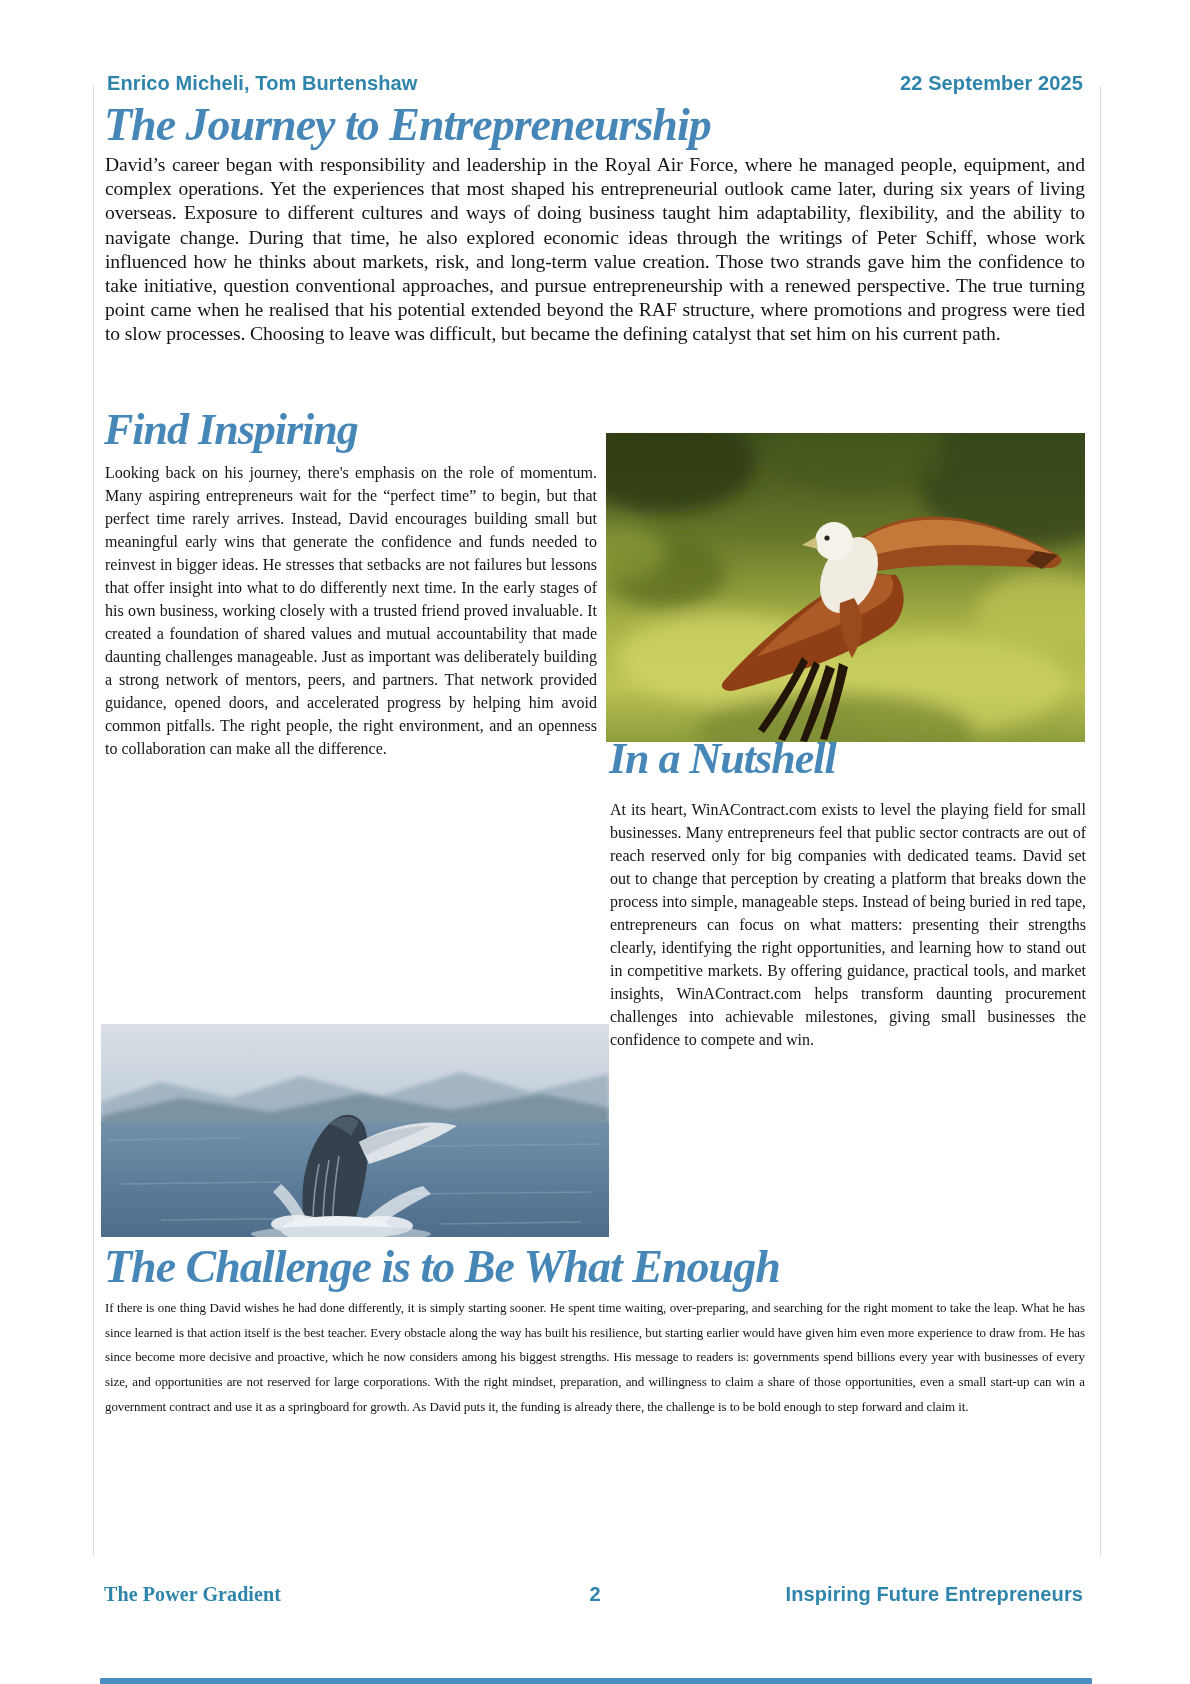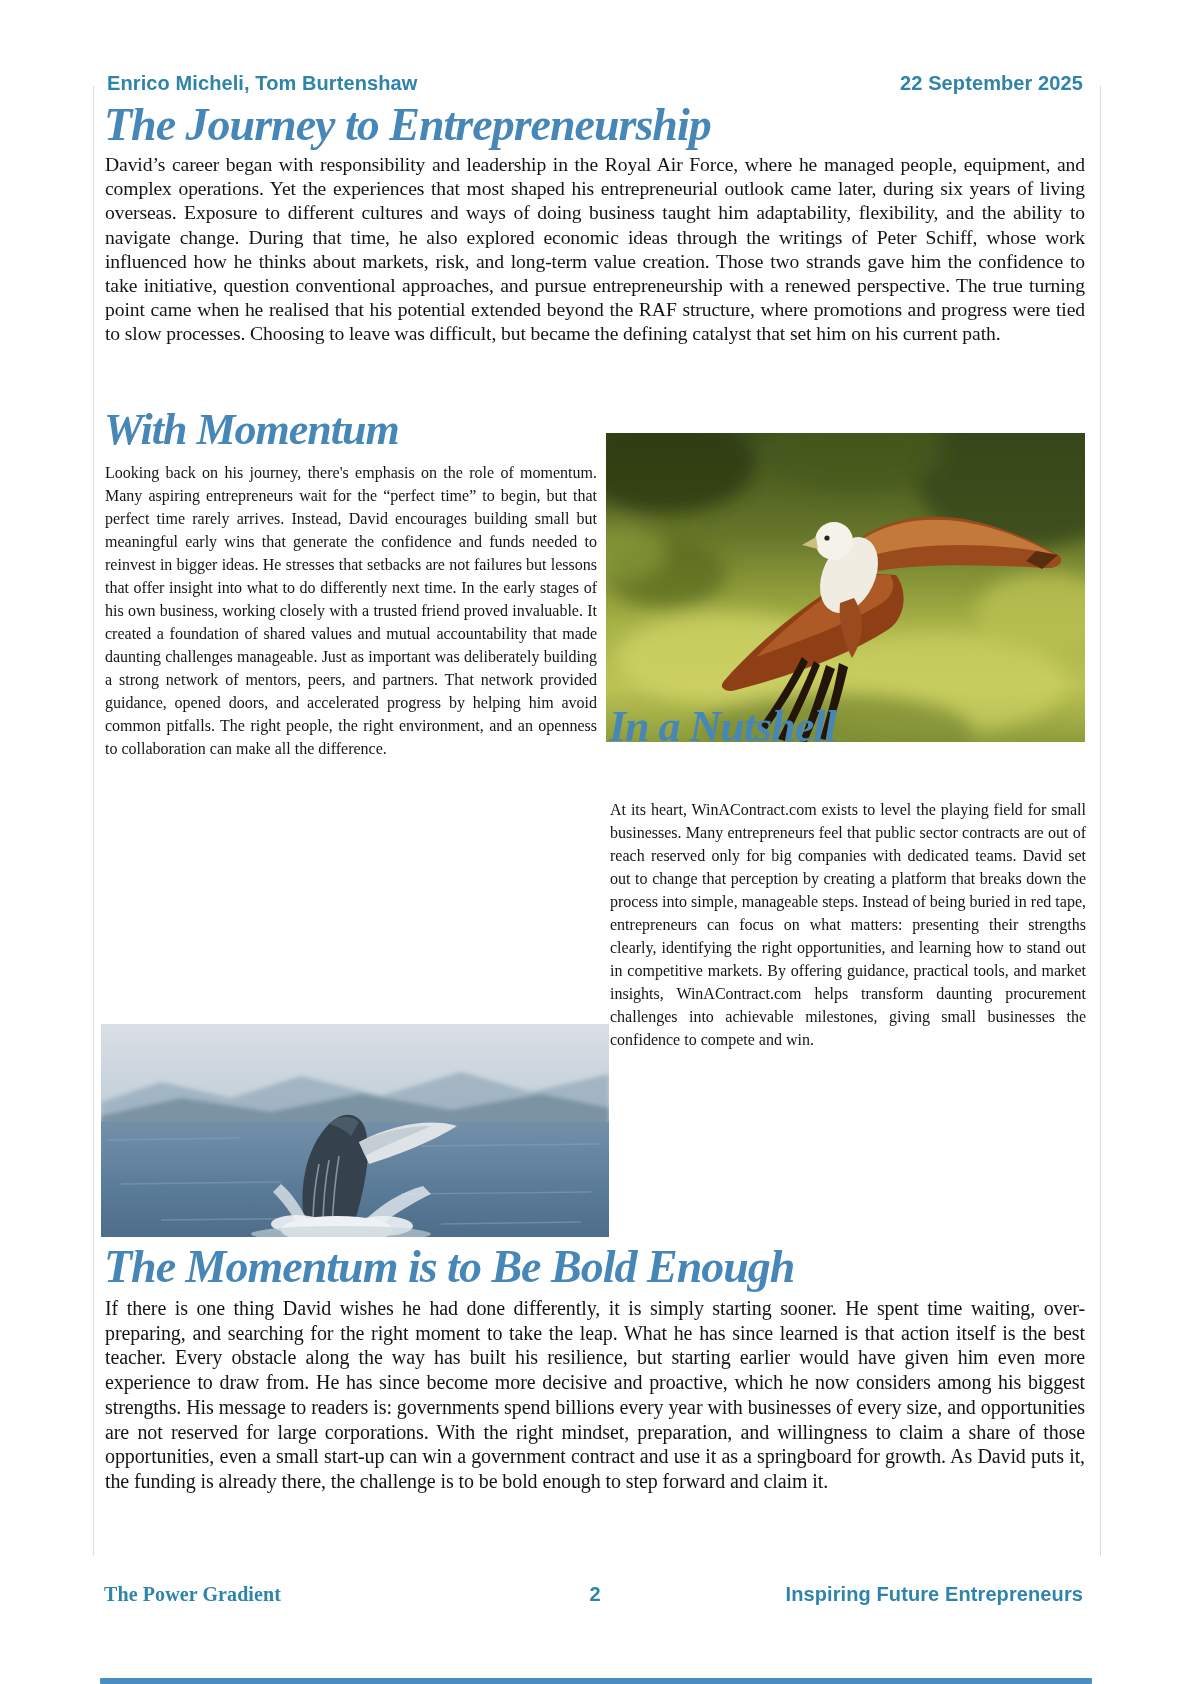--- a/index.html
+++ b/index.html
@@ -36,21 +36,21 @@
     line-height:24.2px;
     text-align:justify;
     letter-spacing:-0.1px;
   }
   .body-col{
     font-size:16px;
     line-height:23px;
     text-align:justify;
   }
   .body-wide2{
-    font-size:20px;
+    font-size:13px;
     line-height:24.7px;
     text-align:justify;
     letter-spacing:-0.1px;
   }
   .photo{display:block;}
   .edge-line{
     width:1px;
     background:#dcdcdc;
   }
   .bottom-bar{
@@ -68,21 +68,21 @@
 
   <div class="abs edge-line" style="left:93px;top:86px;height:1470px;"></div>
   <div class="abs edge-line" style="left:1100px;top:86px;height:1470px;"></div>
 
   <div class="abs sans meta-text" style="left:107px;top:72px;">Enrico Micheli, Tom Burtenshaw</div>
   <div class="abs sans meta-text" style="right:107px;top:72px;">22 September 2025</div>
 
   <h1 class="abs h-xl" style="left:104px;top:101px;">The Journey to Entrepreneurship</h1>
   <div class="abs body-wide" style="left:105px;top:153px;width:980px;">David’s career began with responsibility and leadership in the Royal Air Force, where he managed people, equipment, and complex operations. Yet the experiences that most shaped his entrepreneurial outlook came later, during six years of living overseas. Exposure to different cultures and ways of doing business taught him adaptability, flexibility, and the ability to navigate change. During that time, he also explored economic ideas through the writings of Peter Schiff, whose work influenced how he thinks about markets, risk, and long-term value creation. Those two strands gave him the confidence to take initiative, question conventional approaches, and pursue entrepreneurship with a renewed perspective. The true turning point came when he realised that his potential extended beyond the RAF structure, where promotions and progress were tied to slow processes. Choosing to leave was difficult, but became the defining catalyst that set him on his current path.</div>
 
-  <h2 class="abs h-lg" style="left:104px;top:407px;">With Momentum</h2>
+  <h2 class="abs h-lg" style="left:104px;top:407px;">Find Inspiring</h2>
   <div class="abs body-col" style="left:105px;top:461px;width:492px;">Looking back on his journey, there's emphasis on the role of momentum. Many aspiring entrepreneurs wait for the “perfect time” to begin, but that perfect time rarely arrives. Instead, David encourages building small but meaningful early wins that generate the confidence and funds needed to reinvest in bigger ideas. He stresses that setbacks are not failures but lessons that offer insight into what to do differently next time. In the early stages of his own business, working closely with a trusted friend proved invaluable. It created a foundation of shared values and mutual accountability that made daunting challenges manageable. Just as important was deliberately building a strong network of mentors, peers, and partners. That network provided guidance, opened doors, and accelerated progress by helping him avoid common pitfalls. The right people, the right environment, and an openness to collaboration can make all the difference.</div>
 
   <div class="abs" style="left:606px;top:433px;width:479px;height:309px;">
     <svg class="photo" width="479" height="309" viewBox="0 0 479 309" preserveAspectRatio="none">
       <defs>
         <linearGradient id="foliage" x1="0" y1="0" x2="0" y2="1">
           <stop offset="0" stop-color="#3f511d"></stop>
           <stop offset="0.33" stop-color="#66762a"></stop>
           <stop offset="0.62" stop-color="#a7b246"></stop>
           <stop offset="0.82" stop-color="#bcc354"></stop>
@@ -124,21 +124,21 @@
         <g fill="#241509">
           <path d="M208,228 C198,252 186,278 172,306 L179,308 C193,282 204,256 214,232 Z"></path>
           <path d="M220,232 C213,256 204,282 194,308 L201,309 C212,284 221,258 229,236 Z"></path>
           <path d="M233,230 C229,254 222,280 214,306 L221,307 C230,282 237,256 242,234 Z"></path>
           <path d="M196,224 C184,248 169,272 152,296 L158,300 C176,276 190,252 202,229 Z"></path>
         </g>
       </g>
     </svg>
   </div>
 
-  <h2 class="abs h-lg" style="left:609px;top:704px;">In a Nutshell</h2>
+  <h2 class="abs h-lg" style="left:609px;top:736px;">In a Nutshell</h2>
   <div class="abs body-col" style="left:610px;top:798px;width:476px;">At its heart, WinAContract.com exists to level the playing field for small businesses. Many entrepreneurs feel that public sector contracts are out of reach reserved only for big companies with dedicated teams. David set out to change that perception by creating a platform that breaks down the process into simple, manageable steps. Instead of being buried in red tape, entrepreneurs can focus on what matters: presenting their strengths clearly, identifying the right opportunities, and learning how to stand out in competitive markets. By offering guidance, practical tools, and market insights, WinAContract.com helps transform daunting procurement challenges into achievable milestones, giving small businesses the confidence to compete and win.</div>
 
   <div class="abs" style="left:101px;top:1024px;width:508px;height:213px;">
     <svg class="photo" width="508" height="213" viewBox="0 0 508 213" preserveAspectRatio="none">
       <defs>
         <linearGradient id="sky" x1="0" y1="0" x2="0" y2="1">
           <stop offset="0" stop-color="#d9dfe5"></stop>
           <stop offset="1" stop-color="#bfccd7"></stop>
         </linearGradient>
         <linearGradient id="sea" x1="0" y1="0" x2="0" y2="1">
@@ -181,21 +181,21 @@
           <ellipse cx="196" cy="200" rx="26" ry="9" opacity="0.9"></ellipse>
           <ellipse cx="282" cy="202" rx="30" ry="10" opacity="0.9"></ellipse>
           <path d="M260,200 C280,180 300,168 322,162 L330,170 C310,180 290,192 276,204 Z" opacity="0.75"></path>
           <path d="M210,202 C200,184 192,170 180,160 L172,168 C184,180 192,192 198,204 Z" opacity="0.7"></path>
         </g>
         <ellipse cx="240" cy="210" rx="90" ry="8" fill="#c6d2da" opacity="0.65"></ellipse>
       </g>
     </svg>
   </div>
 
-  <h2 class="abs h-xl" style="left:104px;top:1243px;">The Momentum is to Be Bold Enough</h2>
+  <h2 class="abs h-xl" style="left:104px;top:1243px;">The Challenge is to Be What Enough</h2>
   <div class="abs body-wide2" style="left:105px;top:1296px;width:980px;">If there is one thing David wishes he had done differently, it is simply starting sooner. He spent time waiting, over-preparing, and searching for the right moment to take the leap. What he has since learned is that action itself is the best teacher. Every obstacle along the way has built his resilience, but starting earlier would have given him even more experience to draw from. He has since become more decisive and proactive, which he now considers among his biggest strengths. His message to readers is: governments spend billions every year with businesses of every size, and opportunities are not reserved for large corporations. With the right mindset, preparation, and willingness to claim a share of those opportunities, even a small start-up can win a government contract and use it as a springboard for growth. As David puts it, the funding is already there, the challenge is to be bold enough to step forward and claim it.</div>
 
   <div class="abs sans meta-text" style="left:104px;top:1583px;font-family:Liberation Serif, serif;">The Power Gradient</div>
   <div class="abs sans meta-text footer-center" style="left:0px;top:1583px;width:1190px;">2</div>
   <div class="abs sans meta-text footer-right" style="right:107px;top:1583px;">Inspiring Future Entrepreneurs</div>
 
   <div class="abs bottom-bar" style="left:100px;bottom:0px;width:992px;"></div>
 
 </div>
 

